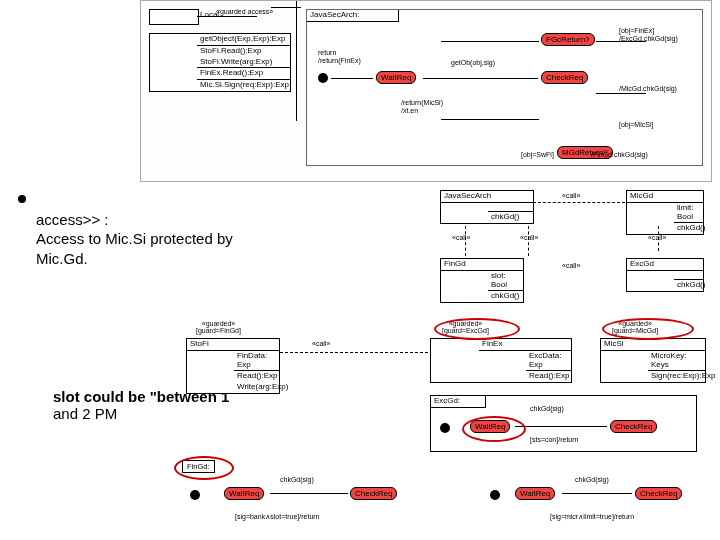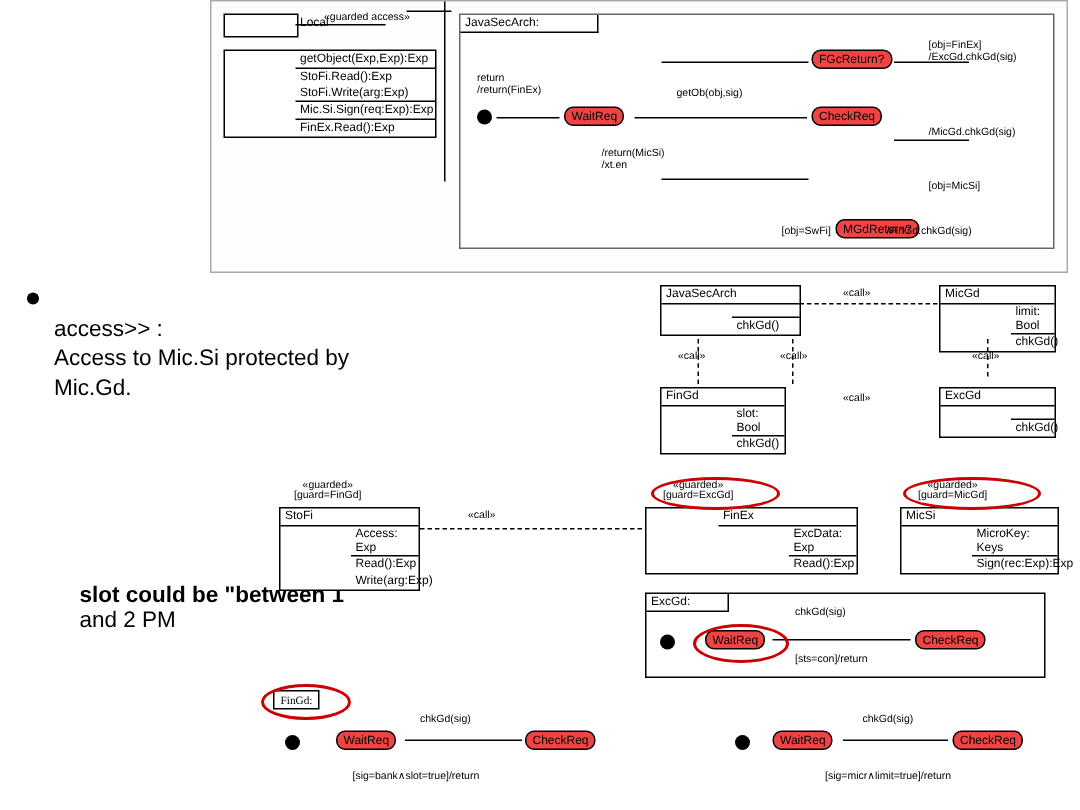--- a/index.html
+++ b/index.html
@@ -110,21 +110,20 @@
     border-radius: 50%;
   }
   .tiny {
     position: absolute;
     font-size: 7px;
     white-space: nowrap;
   }
   .lbl {
     position: absolute;
     font-size: 7.5px;
-    font-family: Liberation Serif, serif;
   }
   .line {
     position: absolute;
     background: #000;
   }
   .hline { height:1px; }
   .vline { width:1px; }
 </style>
 </head>
 <body>
@@ -151,22 +150,22 @@
     <div class="body">Local</div>
   </div>
   <div class="tiny" style="left:75px;top:7px;">«guarded access»</div>
   <div class="line hline" style="left:56px;top:15px;width:60px;"></div>
   <div class="line hline" style="left:130px;top:6px;width:30px;"></div>
 
   <div class="box" style="left:8px;top:32px;width:140px;">
     <div class="body">getObject(Exp,Exp):Exp</div>
     <div class="body sep">StoFi.Read():Exp</div>
     <div class="body">StoFi.Write(arg:Exp)</div>
+    <div class="body sep">FinEx.Read():Exp</div>
     <div class="body sep">Mic.Si.Sign(req:Exp):Exp</div>
-    <div class="body sep">FinEx.Read():Exp</div>
   </div>
   <div class="line vline" style="left:155px;top:0;height:120px;"></div>
 
   <div class="box" style="left:165px;top:8px;width:395px;height:155px;border:1px solid #666;">
     <div class="hdr" style="width:85px;border-right:1px solid #000;">JavaSecArch:</div>
   </div>
 
   <div class="dot" style="left:177px;top:72px;"></div>
 
   <div class="tiny" style="left:177px;top:48px;">return</div>
@@ -229,21 +228,21 @@
     <div class="body" style="height:6px;"></div>
     <div class="body sep">chkGd()</div>
   </div>
   <div class="tiny" style="left:262px;top:72px;">«call»</div>
 
   <div class="guard-tag" style="left:-104px;top:130px;">
     <span>«guarded»</span><br><span>[guard=FinGd]</span>
   </div>
   <div class="box" style="left:-114px;top:148px;width:92px;">
     <div class="hdr">StoFi</div>
-    <div class="body">Access: Exp</div>
+    <div class="body">FinData: Exp</div>
     <div class="body sep">Read():Exp</div>
     <div class="body">Write(arg:Exp)</div>
   </div>
 
   <div class="guard-tag" style="left:142px;top:130px;">
     <span>«guarded»</span><br><span>[guard=ExcGd]</span>
   </div>
   <div class="box" style="left:130px;top:148px;width:92px;padding-left:48px;">
     <div class="hdr">FinEx</div>
     <div class="body">ExcData: Exp</div>

